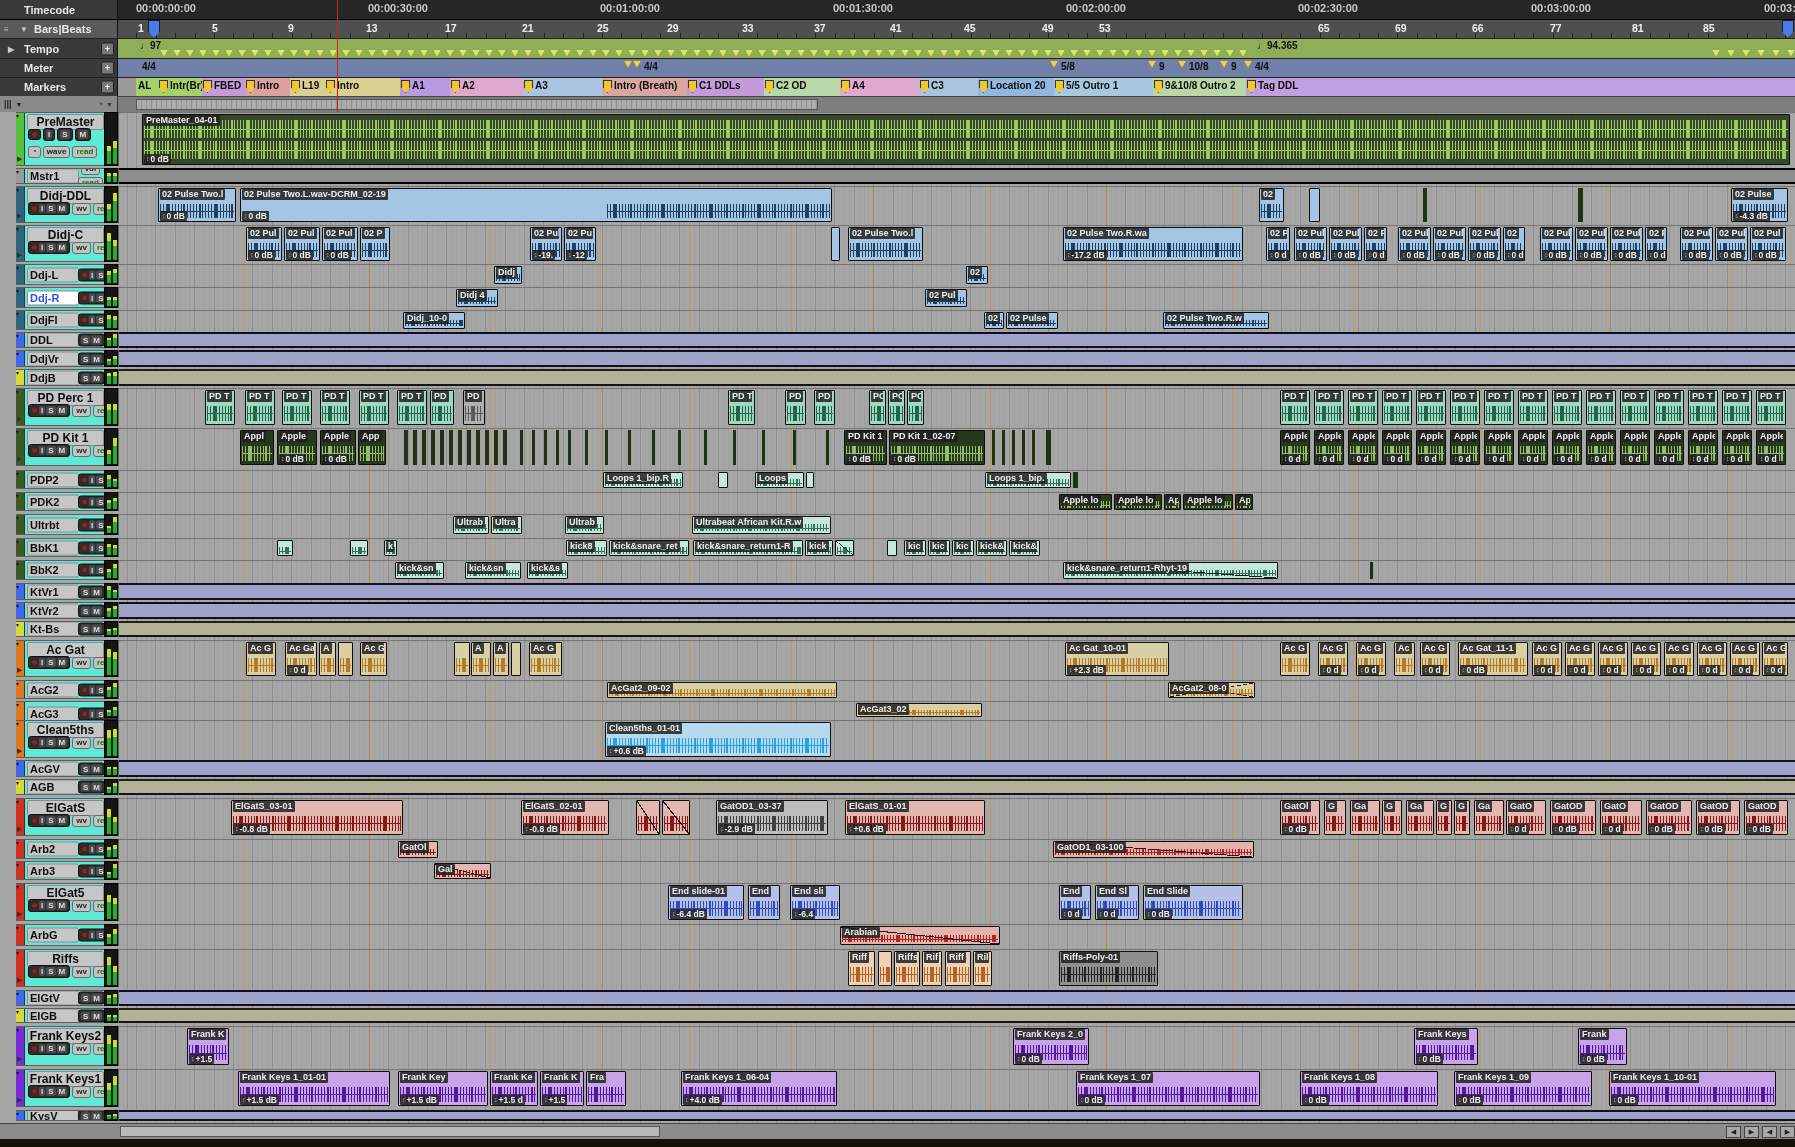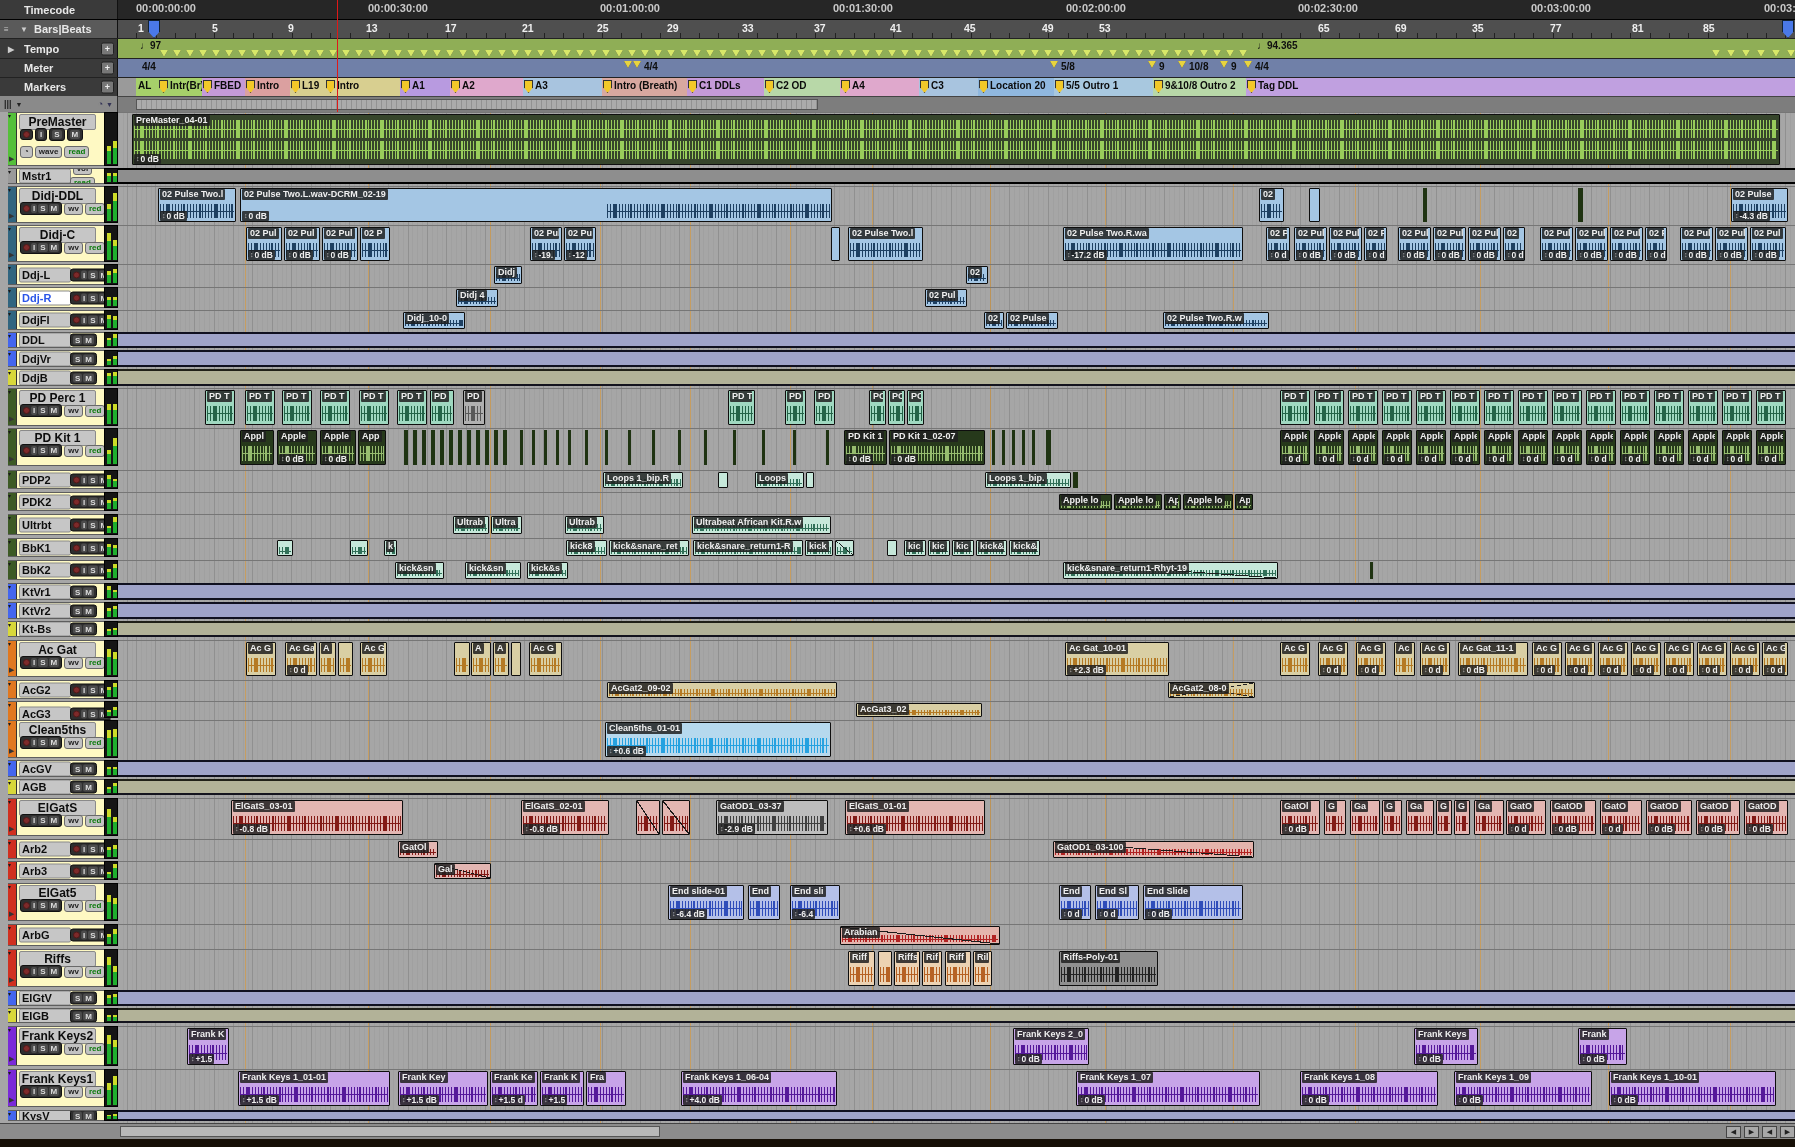--- a/index.html
+++ b/index.html
@@ -40,21 +40,21 @@
   .mklab{position:absolute;top:2px;color:#0b0b0b;font-size:10px;font-weight:bold;white-space:nowrap;}
   
   #strip-top{position:absolute;left:118px;top:96px;width:1677px;height:16px;background:#7d7d7d;
              border-top:1px solid #444;box-sizing:border-box;}
   #strip-top .handle{position:absolute;top:2px;height:11px;background:#ababab;border:1px solid #555;
              box-sizing:border-box;background-image:repeating-linear-gradient(90deg,transparent 0 4px,rgba(0,0,0,.15) 4px 5px);}
   #corner{position:absolute;left:0;top:96px;width:118px;height:16px;background:#8a8a8a;border-right:1px solid #333;
           box-sizing:border-box;color:#222;font-size:9px;font-weight:bold;display:flex;align-items:center;gap:4px;padding:0 4px;}
   #corner .clockbox{margin-left:auto;display:flex;gap:3px;align-items:center;color:#335;}
   
-  .thdr{position:absolute;left:8px;width:103px;background:#fef9c3;border:1px solid #5e5e5e;
+  .thdr{position:absolute;left:16px;width:103px;background:#5eead4;border:1px solid #5e5e5e;
         border-left:none;box-sizing:border-box;overflow:hidden;}
   .strip{position:absolute;left:0;top:0;bottom:0;width:9px;border-right:1px solid #333;box-sizing:border-box;}
   .tname{position:absolute;left:11px;top:1px;right:14px;text-align:center;font-size:12px;font-weight:bold;
          color:#0d0d0d;white-space:nowrap;overflow:hidden;background:#c6c6c6;border-radius:2px;border:1px solid #8a8a8a;}
   .tname.small{left:11px;right:auto;width:46px;text-align:left;padding:0 2px;font-size:11px;top:50%;
          transform:translateY(-50%);height:13px;line-height:13px;}
   .tname.sel{background:#fff;color:#2a55e8;}
   .hbtnrow{position:absolute;left:12px;display:flex;gap:2px;align-items:center;}
   .pill{display:flex;gap:1px;background:#2e2e2e;border-radius:3px;padding:1px 2px;align-items:center;border:1px solid #111;}
   .pill .dot{width:7px;height:7px;border-radius:50%;background:#7e2a2a;border:1px solid #501818;box-sizing:border-box;}
@@ -157,21 +157,21 @@
         <div class="bblab" style="left: 479px;">25</div>
         <div class="bblab" style="left: 549px;">29</div>
         <div class="bblab" style="left: 624px;">33</div>
         <div class="bblab" style="left: 696px;">37</div>
         <div class="bblab" style="left: 772px;">41</div>
         <div class="bblab" style="left: 846px;">45</div>
         <div class="bblab" style="left: 924px;">49</div>
         <div class="bblab" style="left: 981px;">53</div>
         <div class="bblab" style="left: 1200px;">65</div>
         <div class="bblab" style="left: 1277px;">69</div>
-        <div class="bblab" style="left: 1354px;">35</div>
+        <div class="bblab" style="left: 1354px;">66</div>
         <div class="bblab" style="left: 1432px;">77</div>
         <div class="bblab" style="left: 1514px;">81</div>
         <div class="bblab" style="left: 1585px;">85</div>
       </div>
     <div class="rpanel">
       <span class="rico" style="left:4px">≡</span>
       <span class="rico" style="left:20px">▼</span>
       <span>Bars|Beats</span>
     </div>
   </div>
@@ -383,21 +383,21 @@
       <div class="oline" style="left: 872px;"></div>
       <div class="oline" style="left: 987px;"></div>
       <div class="oline" style="left: 1115px;"></div>
       <div class="oline" style="left: 1237px;"></div>
       <div class="oline" style="left: 1362px;"></div>
       <div class="oline" style="left: 1490px;"></div>
       <div class="oline" style="left: 1612px;"></div>
     </div>
   <div id="rows">
       <div class="trow" style="top: 112px; height: 54px;">
-        <div class="clip t-master" style="left: 14px; width: 1648px;">
+        <div class="clip t-master" style="left: 24px; width: 1648px;">
           <div class="wv wvA"></div>
           <div class="wv wvB"></div>
           <div class="nm">PreMaster_04-01</div>
           <div class="gn">
             <div class="fic">↕</div>
             <span>0 dB</span>
           </div>
         </div>
       </div>
       <div class="trow mstrrow" style="top: 168px; height: 16px;"></div>

